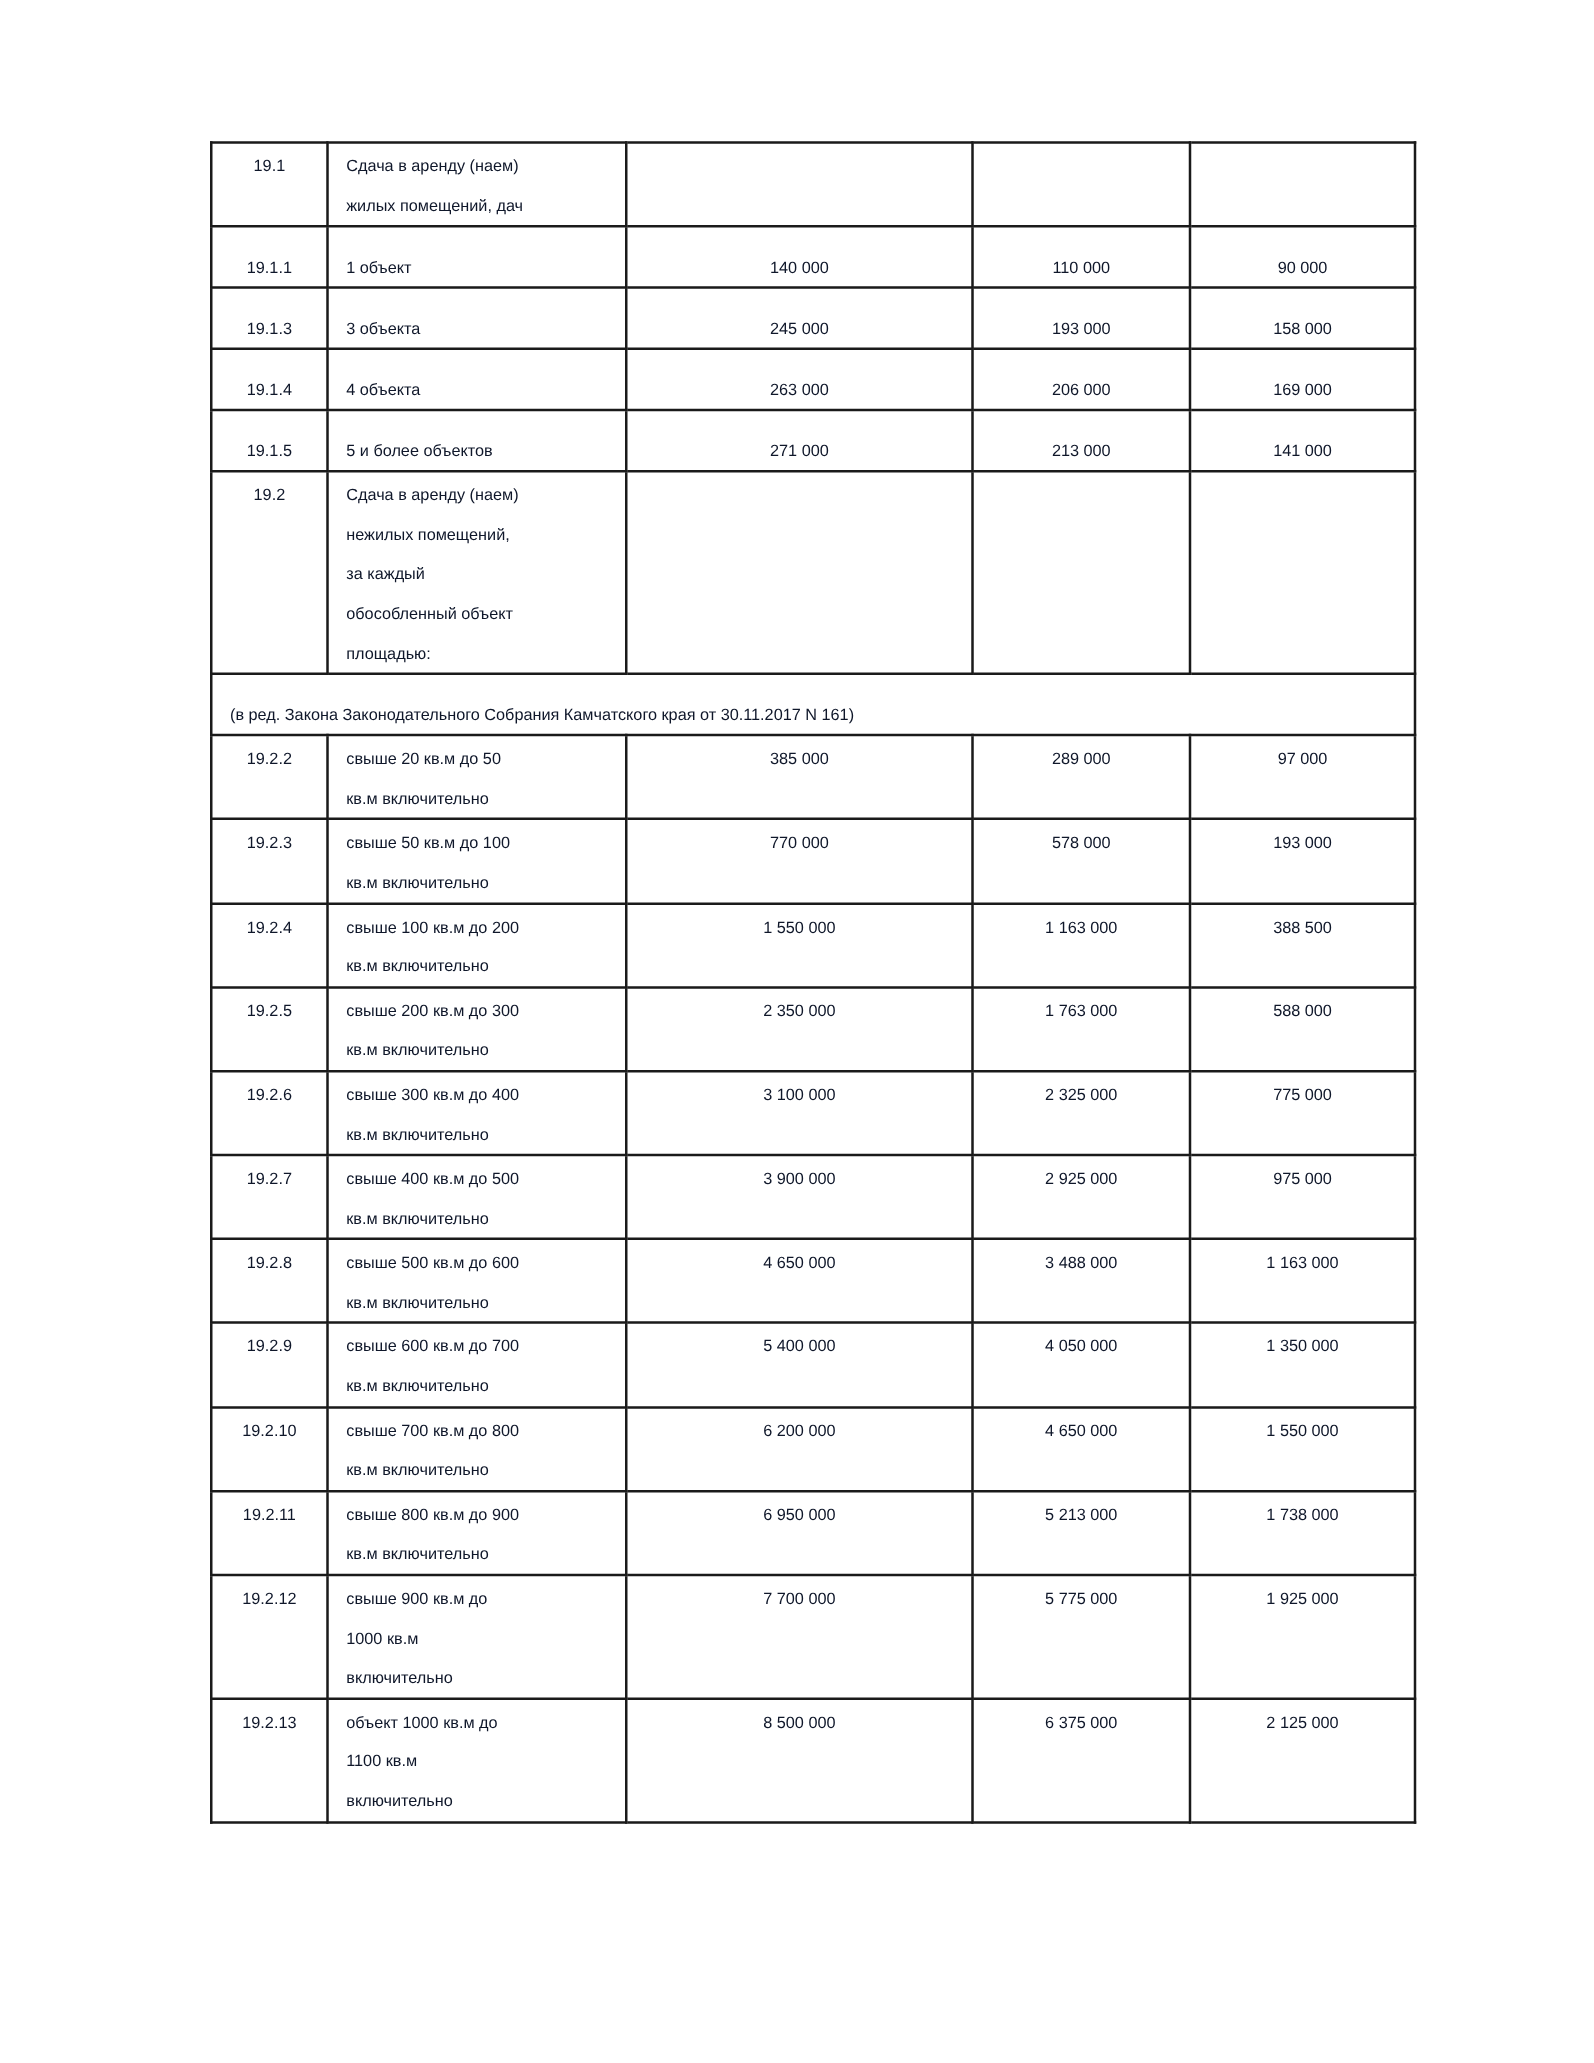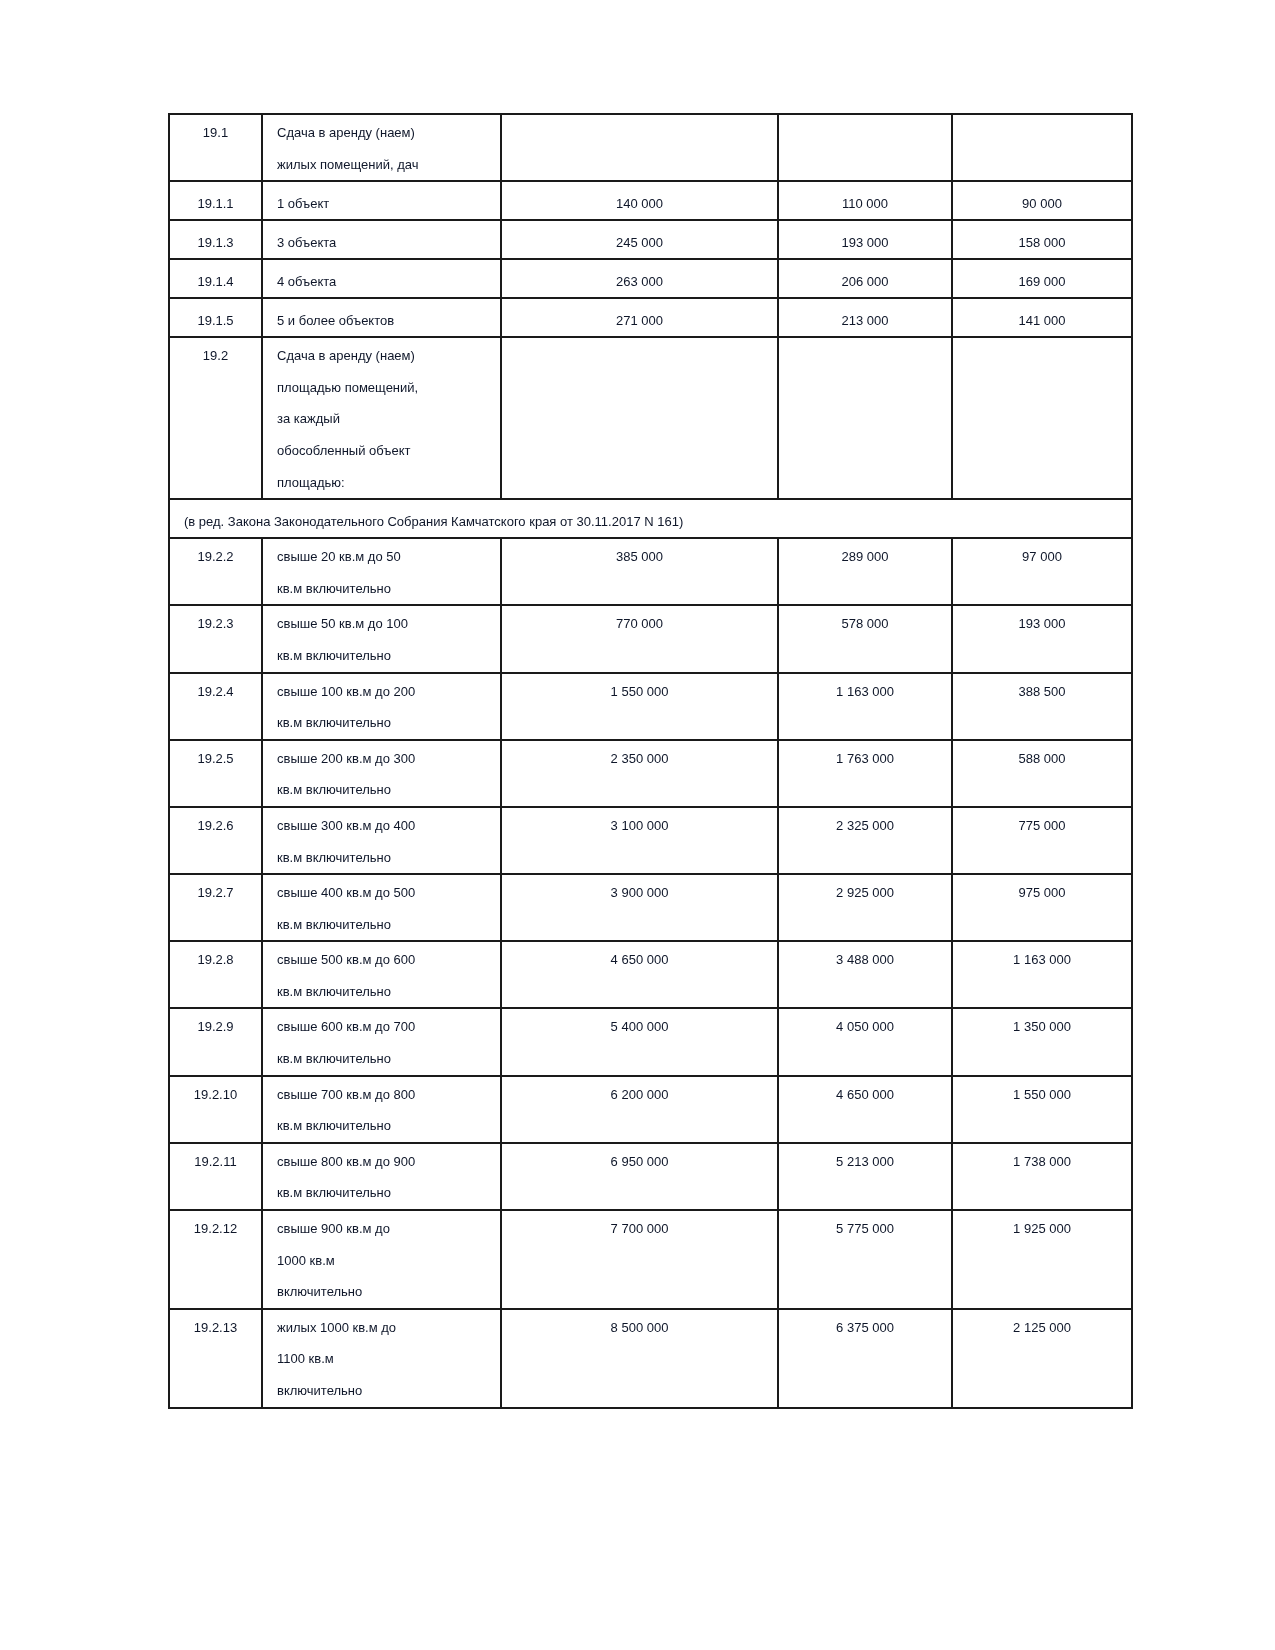--- a/index.html
+++ b/index.html
@@ -18,21 +18,21 @@
     .page-table td {
       border: 2px solid #1a1a1a;
       vertical-align: top;
       padding: 2px 14px 0 14px;
       line-height: 31.6px;
     }
     .page-table td.c-num { text-align: center; padding-left: 4px; padding-right: 4px; }
     .page-table td.c-val { text-align: center; }
     .page-table td.c-desc { padding-left: 14px; }
     .page-table td.c-note { padding-left: 14px; }
-    .row-single td { height: 30px; line-height: 31px; padding-top: 6px; }
+    .row-single td { height: 30px; line-height: 31px; padding-top: 16px; }
   </style>
 </head>
 <body>
 
 <table class="page-table">
   <colgroup>
     <col style="width:93px">
     <col style="width:239px">
     <col style="width:277px">
     <col style="width:174px">
@@ -74,21 +74,21 @@
       <td class="c-desc">5 и более объектов</td>
       <td class="c-val">271 000</td>
       <td class="c-val">213 000</td>
       <td class="c-val">141 000</td>
     </tr>
 
     <tr>
       <td class="c-num">19.2</td>
       <td class="c-desc">
         <span>Сдача в аренду (наем)</span><br>
-        <span>площадью помещений,</span><br>
+        <span>нежилых помещений,</span><br>
         <span>за каждый</span><br>
         <span>обособленный объект</span><br>
         <span>площадью:</span>
       </td>
       <td></td>
       <td></td>
       <td></td>
     </tr>
 
     <tr class="row-single">
@@ -166,19 +166,19 @@
       </tr>
       <tr>
         <td class="c-num">19.2.12</td>
         <td class="c-desc"><span>свыше 900 кв.м до</span><br><span>1000 кв.м</span><br><span>включительно</span></td>
         <td class="c-val">7 700 000</td>
         <td class="c-val">5 775 000</td>
         <td class="c-val">1 925 000</td>
       </tr>
       <tr>
         <td class="c-num">19.2.13</td>
-        <td class="c-desc"><span>жилых 1000 кв.м до</span><br><span>1100 кв.м</span><br><span>включительно</span></td>
+        <td class="c-desc"><span>объект 1000 кв.м до</span><br><span>1100 кв.м</span><br><span>включительно</span></td>
         <td class="c-val">8 500 000</td>
         <td class="c-val">6 375 000</td>
         <td class="c-val">2 125 000</td>
       </tr>
     </tbody>
 </table>
 
 </body></html>

